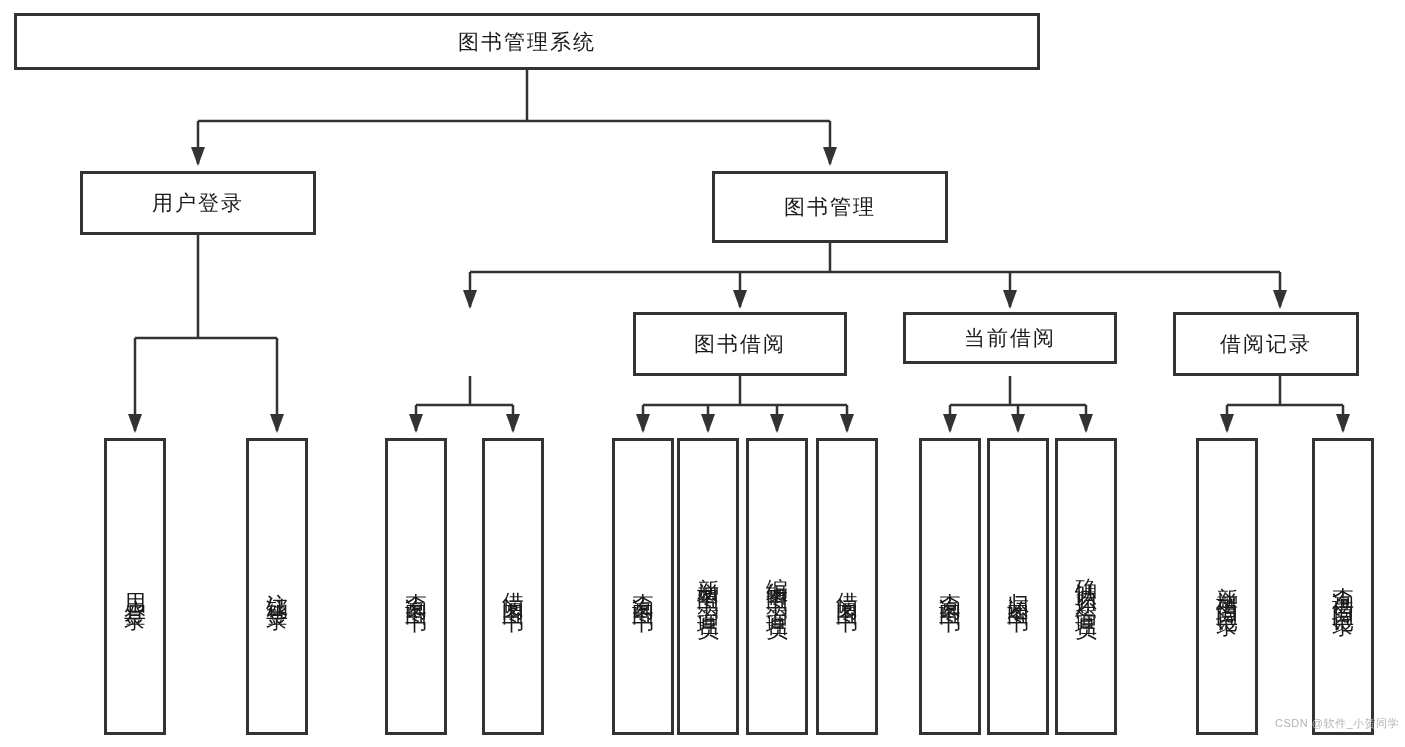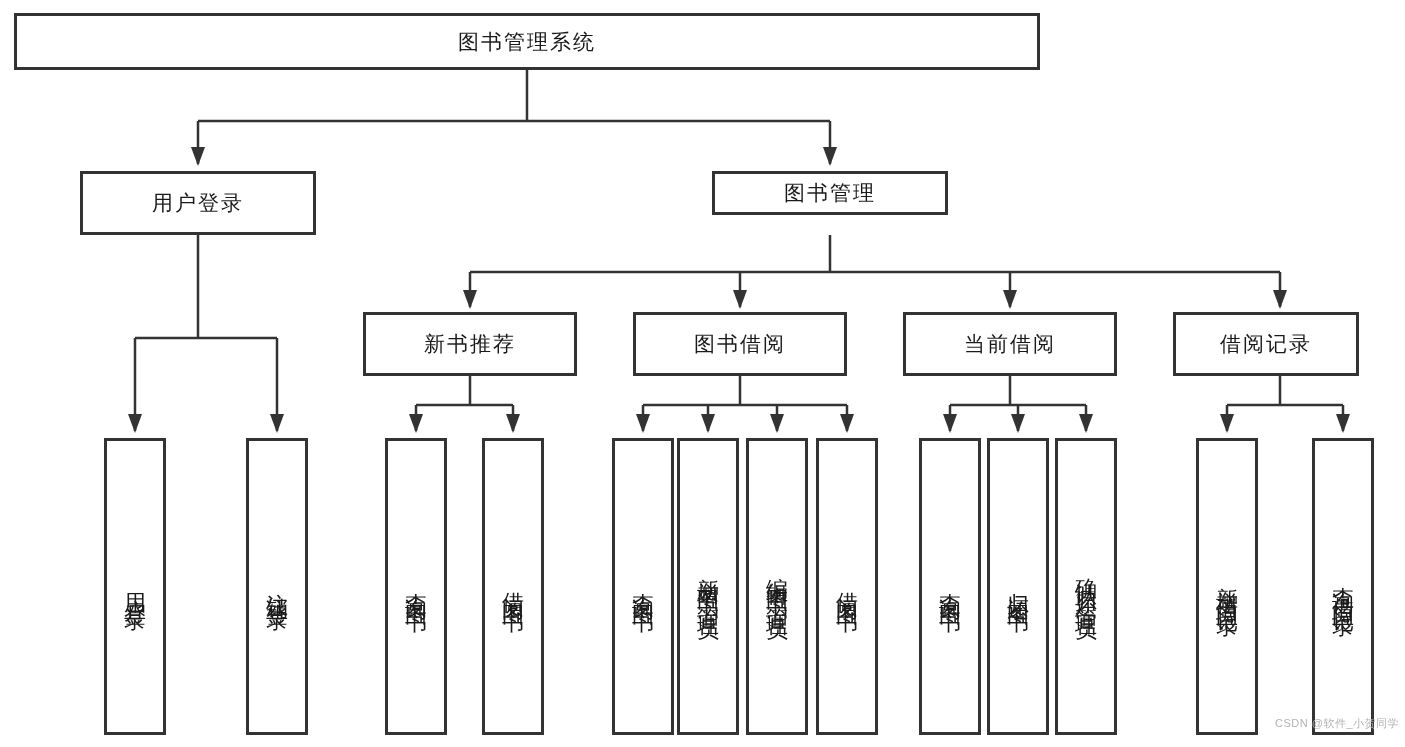--- a/index.html
+++ b/index.html
@@ -119,31 +119,28 @@
     <path class="wire" d="M1343,405 V431" marker-end="url(#arrow)"></path>
   </svg>
 
   <div class="hbox" style="left:14px; top:13px; width:1026px; height:57px;">
     <span>图书管理系统</span>
   </div>
 
   <div class="hbox" style="left:80px; top:171px; width:236px; height:64px;">
     <span>用户登录</span>
   </div>
-  <div class="hbox" style="left:712px; top:171px; width:236px; height:44px;">
+  <div class="hbox" style="left:712px; top:171px; width:236px; height:72px;">
     <span>图书管理</span>
   </div>
 
-  <div class="hbox" style="left:363px; top:312px; width:214px; height:64px;">
-    <span>新书推荐</span>
-  </div>
   <div class="hbox" style="left:633px; top:312px; width:214px; height:64px;">
     <span>图书借阅</span>
   </div>
-  <div class="hbox" style="left:903px; top:312px; width:214px; height:64px;">
+  <div class="hbox" style="left:903px; top:312px; width:214px; height:52px;">
     <span>当前借阅</span>
   </div>
   <div class="hbox" style="left:1173px; top:312px; width:186px; height:64px;">
     <span>借阅记录</span>
   </div>
 
   <div class="leaf" style="left:104px;">
     <span class="vtext">用户登录</span>
   </div>
   <div class="leaf" style="left:246px;">

